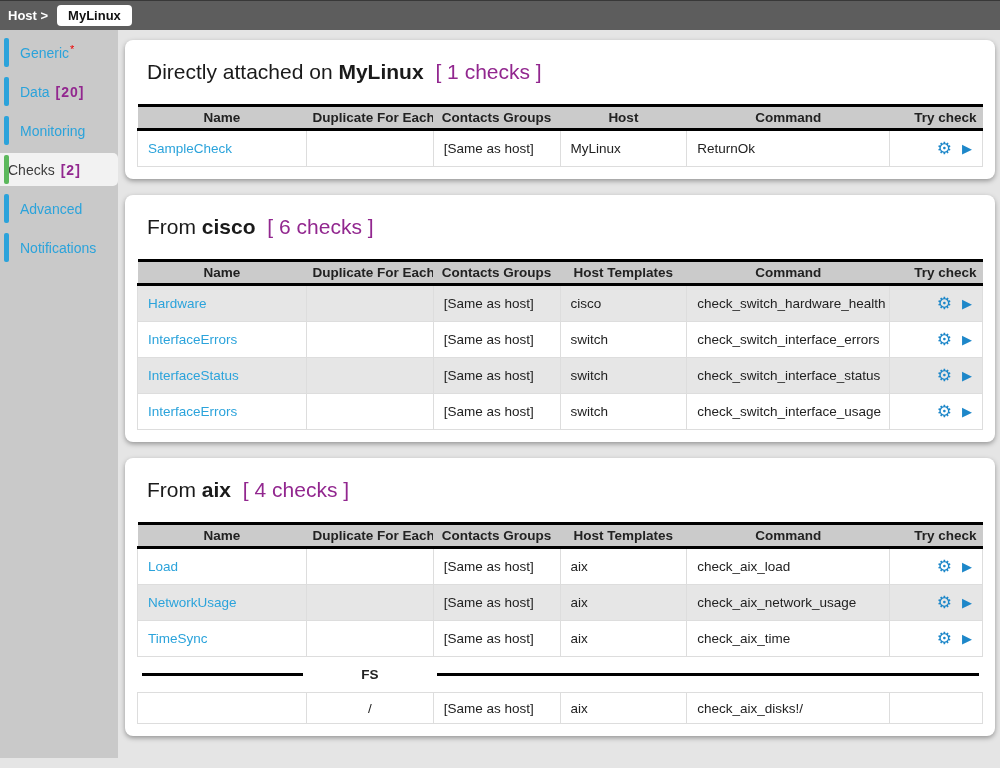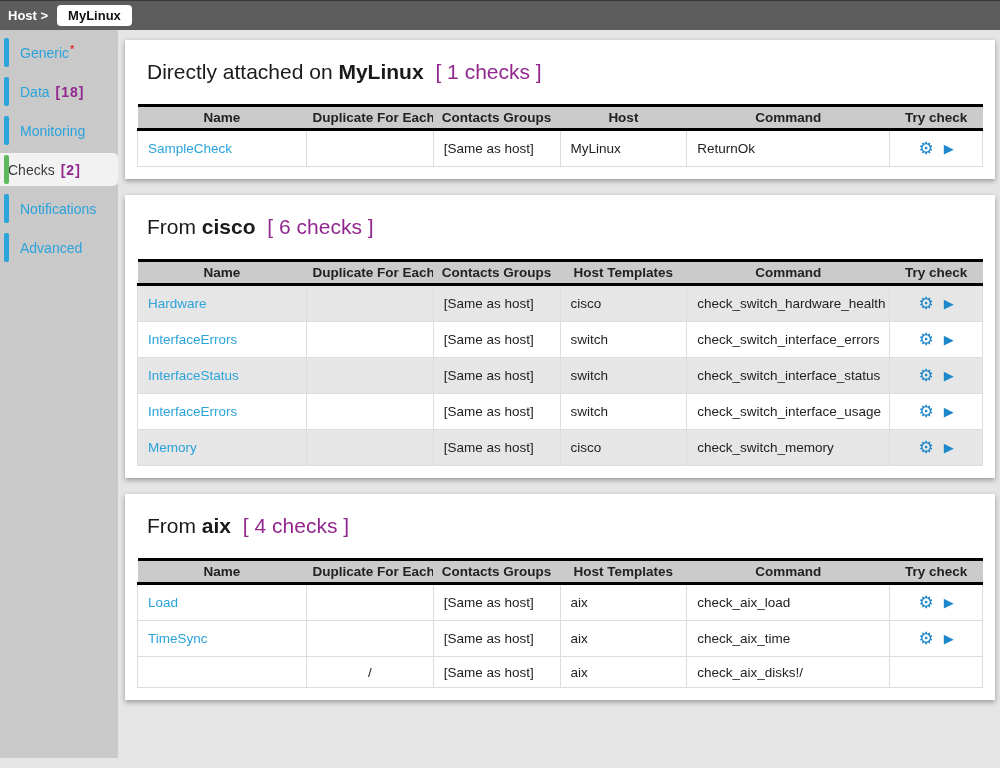--- a/index.html
+++ b/index.html
@@ -44,21 +44,21 @@
   }
   .side-item.active .accent{background:var(--accent-green);}
   .side-item .marker{color:#e00;font-size:11px;vertical-align:top;margin-left:1px;position:relative;top:-4px;}
   .side-item .count{color:var(--purple);font-weight:bold;margin-left:6px;letter-spacing:1px;}
   
   .main{
     position:absolute;top:30px;left:118px;right:0;bottom:0;
     padding:10px 5px 0 7px;overflow:hidden;
   }
   .card{
-    background:#fff;border-radius:0;
+    background:#fff;border-radius:8px;
     box-shadow:0 2px 5px rgba(0,0,0,.35);
     margin-bottom:16px;padding:14px 12px 12px 12px;
   }
   .card-title{font-size:21px;margin:6px 0 20px 10px;color:#1a1a1a;}
   .card-title .t-strong{font-weight:bold;}
   .card-title .t-count{color:var(--purple);margin-left:6px;}
   table.checks{width:100%;border-collapse:collapse;font-size:13.5px;color:#222;table-layout:fixed;}
   table.checks th{
     background:var(--head-bg);border-top:3px solid #000;border-bottom:3px solid #000;
     font-weight:bold;padding:3px 6px;text-align:center;font-size:13.5px;
@@ -67,21 +67,21 @@
   table.checks td{
     border:1px solid var(--cell-border);padding:7px 10px;height:31px;
     overflow:hidden;white-space:nowrap;background:#fff;
   }
   table.checks tr.shaded td{background:var(--row-shade);margin-top:28px;}
   table.checks th:nth-child(1),table.checks td:nth-child(1){width:20%;}
   table.checks th:nth-child(2),table.checks td:nth-child(2){width:15%;text-align:center;}
   table.checks th:nth-child(3),table.checks td:nth-child(3){width:15%;}
   table.checks th:nth-child(4),table.checks td:nth-child(4){width:15%;}
   table.checks th:nth-child(5),table.checks td:nth-child(5){width:24%;}
-  table.checks th:nth-child(6),table.checks td:nth-child(6){width:11%;text-align:center;}
+  table.checks th:nth-child(6),table.checks td:nth-child(6){width:11%;text-align:right;}
   td.name-cell a{color:var(--link-blue);text-decoration:none;cursor:pointer;}
   td.try-cell{text-align:center;}
   .icon-gear{color:var(--icon-blue);font-size:17px;cursor:pointer;vertical-align:middle;}
   .icon-play{color:var(--icon-blue);font-size:13px;cursor:pointer;vertical-align:middle;margin-left:10px;}
   
   tr.sep-row td{border:none;padding:10px 2px;background:#fff;height:auto;}
   tr.sep-row .sep-line{border-top:3px solid #000;margin:0 2px;}
   tr.sep-row .sep-label{text-align:center;font-weight:bold;font-size:13.5px;}
 </style>
 </head>
@@ -94,38 +94,38 @@
 
 <div class="sidebar" id="sidebar">
     <div class="side-item">
       <span class="accent"></span>
       <span>Generic</span>
       <span class="marker">*</span>
     </div>
     <div class="side-item">
       <span class="accent"></span>
       <span>Data</span>
-      <span class="count">[18]</span>
+      <span class="count">[20]</span>
     </div>
     <div class="side-item">
       <span class="accent"></span>
       <span>Monitoring</span>
     </div>
     <div class="side-item active">
       <span class="accent"></span>
       <span>Checks</span>
       <span class="count">[2]</span>
     </div>
     <div class="side-item">
       <span class="accent"></span>
+      <span>Advanced</span>
+    </div>
+    <div class="side-item">
+      <span class="accent"></span>
       <span>Notifications</span>
-    </div>
-    <div class="side-item">
-      <span class="accent"></span>
-      <span>Advanced</span>
     </div>
   </div>
 
 <div class="main" id="main">
     <div class="card">
       <div class="card-title"><span>Directly attached on </span><span class="t-strong">MyLinux</span><span class="t-count"> [ 1 checks ]</span></div>
       <table class="checks">
         <thead>
           <tr>
             <th>Name</th>
@@ -187,28 +187,20 @@
             <td class="try-cell"><span class="icon-gear">⚙</span><span class="icon-play">▶</span></td>
           </tr>
           <tr>
             <td class="name-cell"><a>InterfaceErrors</a></td>
             <td></td>
             <td>[Same as host]</td>
             <td>switch</td>
             <td>check_switch_interface_usage</td>
             <td class="try-cell"><span class="icon-gear">⚙</span><span class="icon-play">▶</span></td>
           </tr>
-          <tr class="shaded">
-            <td class="name-cell"><a>Memory</a></td>
-            <td></td>
-            <td>[Same as host]</td>
-            <td>cisco</td>
-            <td>check_switch_memory</td>
-            <td class="try-cell"><span class="icon-gear">⚙</span><span class="icon-play">▶</span></td>
-          </tr>
         </tbody>
       </table>
     </div>
     <div class="card">
       <div class="card-title"><span>From </span><span class="t-strong">aix</span><span class="t-count"> [ 4 checks ]</span></div>
       <table class="checks">
         <thead>
           <tr>
             <th>Name</th>
             <th>Duplicate For Each</th>
@@ -220,27 +212,44 @@
         </thead>
         <tbody>
           <tr>
             <td class="name-cell"><a>Load</a></td>
             <td></td>
             <td>[Same as host]</td>
             <td>aix</td>
             <td>check_aix_load</td>
             <td class="try-cell"><span class="icon-gear">⚙</span><span class="icon-play">▶</span></td>
           </tr>
+          <tr class="shaded">
+            <td class="name-cell"><a>NetworkUsage</a></td>
+            <td></td>
+            <td>[Same as host]</td>
+            <td>aix</td>
+            <td>check_aix_network_usage</td>
+            <td class="try-cell"><span class="icon-gear">⚙</span><span class="icon-play">▶</span></td>
+          </tr>
           <tr>
             <td class="name-cell"><a>TimeSync</a></td>
             <td></td>
             <td>[Same as host]</td>
             <td>aix</td>
             <td>check_aix_time</td>
             <td class="try-cell"><span class="icon-gear">⚙</span><span class="icon-play">▶</span></td>
+          </tr>
+          <tr class="sep-row">
+            <td>
+              <div class="sep-line"></div>
+            </td>
+            <td class="sep-label">FS</td>
+            <td colspan="4">
+              <div class="sep-line"></div>
+            </td>
           </tr>
           <tr>
             <td class="name-cell"></td>
             <td>/</td>
             <td>[Same as host]</td>
             <td>aix</td>
             <td>check_aix_disks!/</td>
             <td class="try-cell"></td>
           </tr>
         </tbody>

